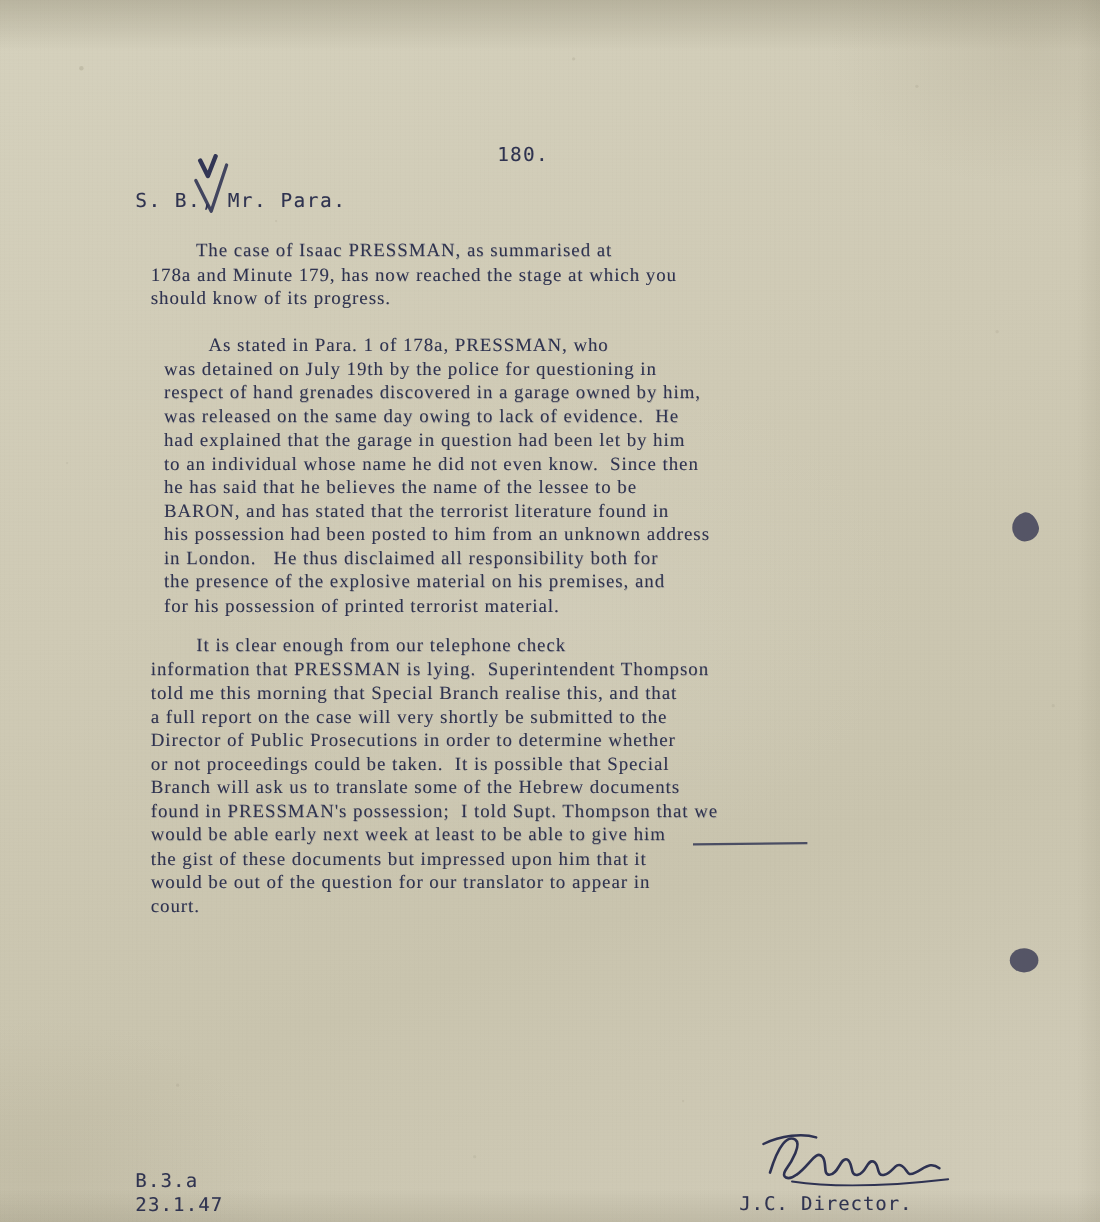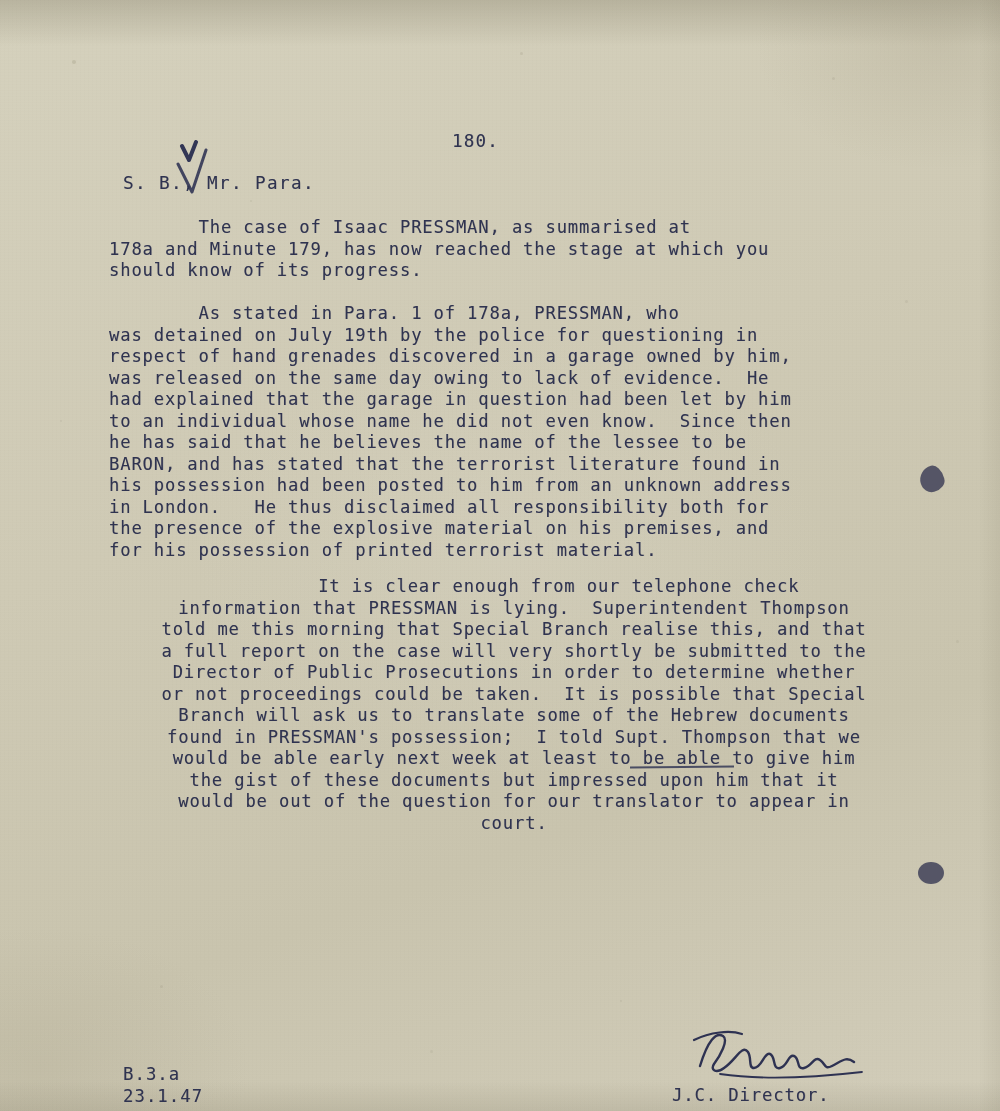--- a/index.html
+++ b/index.html
@@ -80,26 +80,27 @@
   }
 
   #addressee {
     left: 123px;
     top: 173px;
     font-size: 17.6px;
     letter-spacing: 1.4px;
   }
 
   .para {
-    left: 109px;
+    left: 137px;
     width: 810px;
+    font-family: Liberation Serif, serif;
   }
   #para-1 { top: 217px; }
-  #para-2 { top: 303px; }
-  #para-3 { top: 576px; text-align: center; }
+  #para-2 { top: 303px; margin-left: 12px; }
+  #para-3 { top: 576px; }
   #para-4 { top: 850px; }
 
   
   #hand-tick {
     position: absolute;
     left: 176px;
     top: 140px;
     width: 44px;
     height: 56px;
     pointer-events: none;

